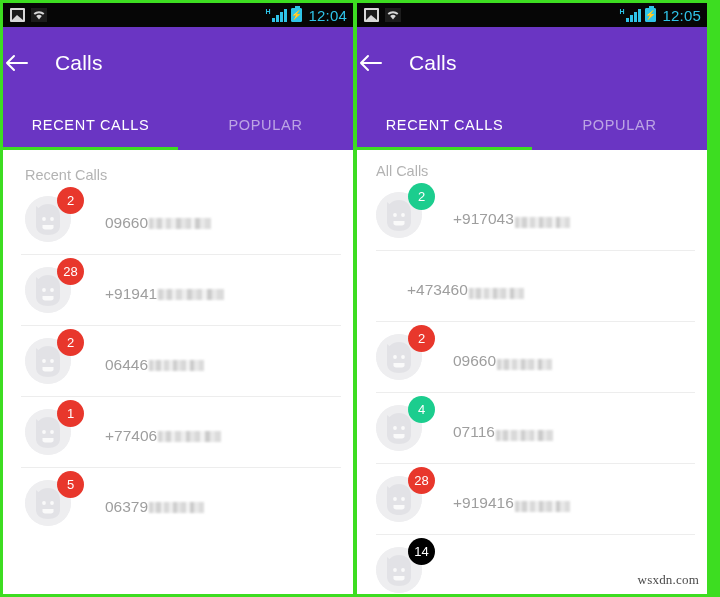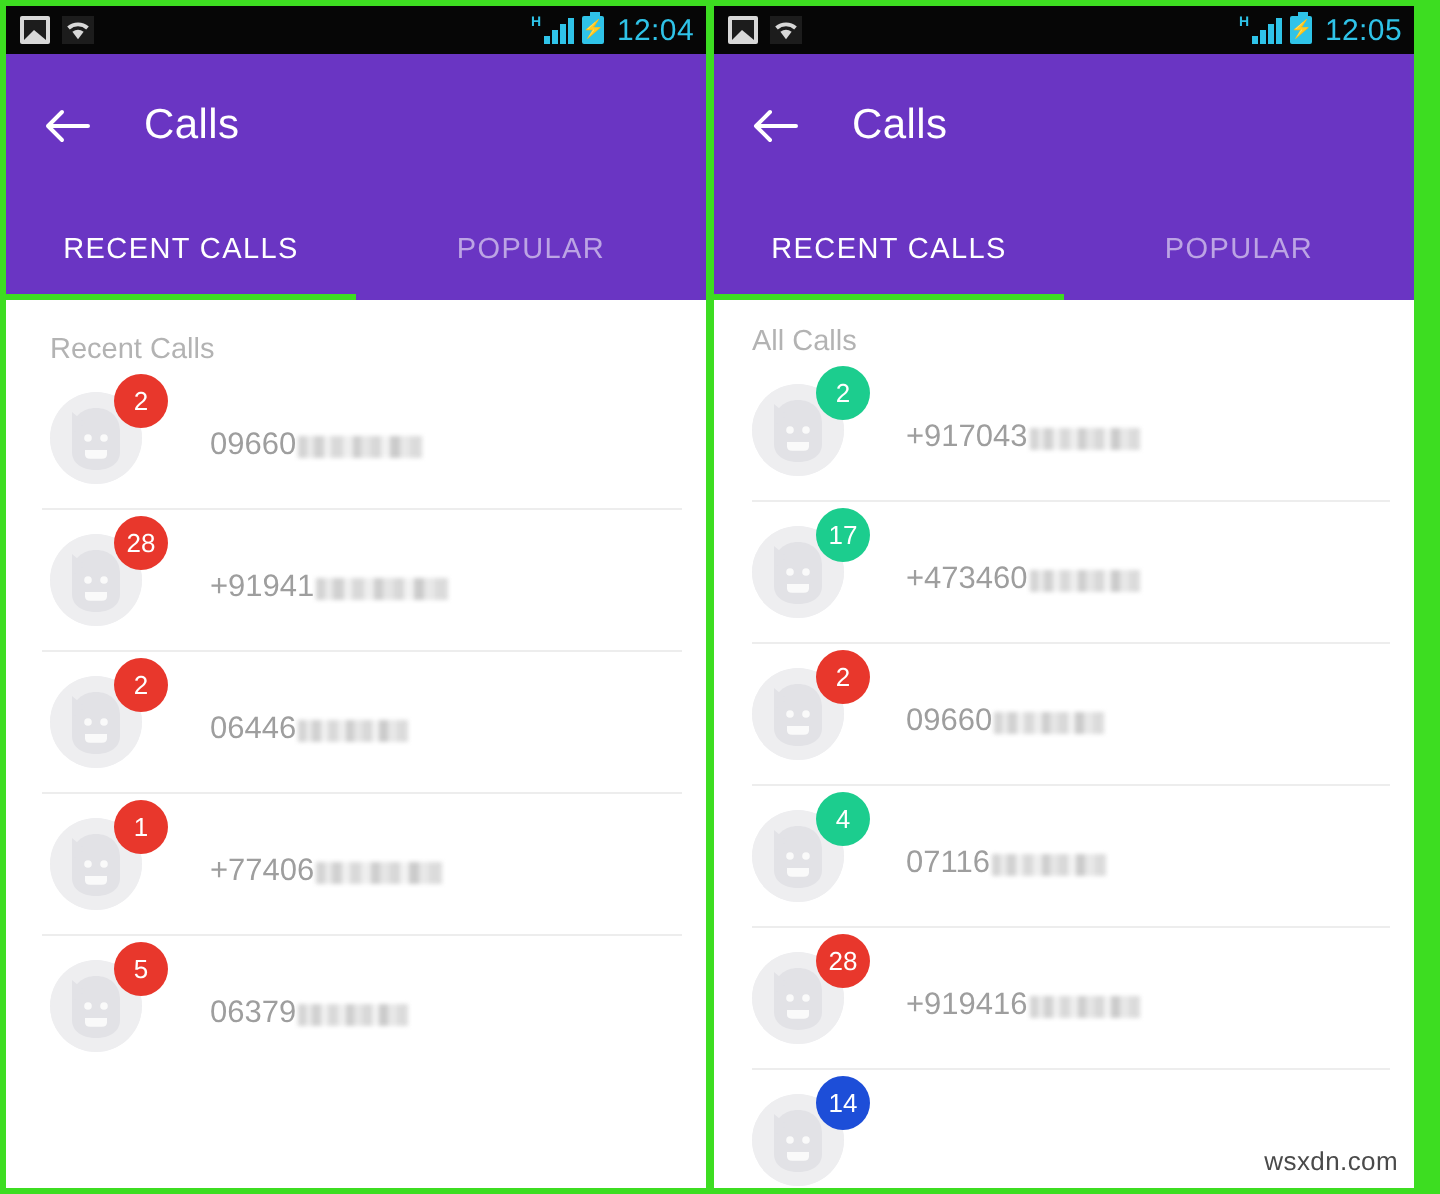--- a/index.html
+++ b/index.html
@@ -108,21 +108,20 @@
     margin-left: 2px;
     text-align: right;
   }
 
   
   .appbar {
     background: #6a35c3;
     height: 72px;
     display: flex;
     align-items: center;
-    padding-left: 17px;
   }
   .back-arrow {
     width: 26px; height: 26px;
     position: relative;
     cursor: pointer;
     flex: 0 0 auto;
   }
   .back-arrow svg { display: block; }
   .appbar-title {
     color: #ffffff;
@@ -225,21 +224,21 @@
   .number {
     color: #9e9e9e;
     font-size: 15.5px;
     margin-left: 34px;
     margin-top: 9px;
     font-family: "Liberation Sans", sans-serif;
     white-space: nowrap;
     display: flex;
     align-items: center;
   }
-  .right .number { margin-left: 31px; }
+  .right .number { margin-left: 31px; align-items: flex-end; }
 
   
   .redact {
     display: inline-block;
     height: 11px;
     margin-left: 1px;
     background-image:
       linear-gradient(90deg,
         #d2d2d2 0 7%, #e9e9e9 7% 13%, #cfcfcf 13% 21%,
         #f0f0f0 21% 27%, #d8d8d8 27% 36%, #eeeeee 36% 44%,
@@ -249,21 +248,21 @@
     filter: blur(1.1px);
     opacity: 0.95;
     vertical-align: middle;
   }
 
   .watermark {
     position: absolute;
     right: 8px; bottom: 6px;
     color: #4a4a4a;
     font-size: 13px;
-    font-family: Liberation Sans, sans-serif;
+    font-family: Liberation Serif, serif;
     letter-spacing: 0.2px;
     z-index: 20;
   }
 </style>
 </head>
 <body>
 
 <div id="screenshot">
 
   <div class="phone left">
@@ -468,33 +467,20 @@
                 </svg>
               </div>
               <div class="badge" style="background: rgb(28, 205, 142);">2</div>
             </div>
             <div class="number">
               <span>+917043</span>
               <span class="redact" style="width: 55px;"></span>
             </div>
           </li>
           <li class="row">
-            <div class="avatar-wrap">
-              <div class="avatar">
-                <svg width="46" height="46" viewBox="0 0 46 46">
-                  <circle cx="23" cy="23" r="23" fill="#eeeef0"></circle>
-                  <path d="M11 20 C11 12 16.5 8 23 8 C29.5 8 35 12 35 20 L35 30 C35 36 29.5 39 23 39 C16.5 39 11 36 11 30 Z" fill="#e2e2e6"></path>
-                  <path d="M11 21 L11 10 L17.5 15.5 Z" fill="#e2e2e6"></path>
-                  <circle cx="19" cy="23" r="1.9" fill="#fafafa"></circle>
-                  <circle cx="27" cy="23" r="1.9" fill="#fafafa"></circle>
-                  <path d="M17.5 29 L28.5 29 L28.5 31.2 C28.5 32.6 27.5 33.4 26 33.4 L20 33.4 C18.5 33.4 17.5 32.6 17.5 31.2 Z" fill="#fafafa"></path>
-                </svg>
-              </div>
-              <div class="badge" style="background: rgb(28, 205, 142);">17</div>
-            </div>
             <div class="number">
               <span>+473460</span>
               <span class="redact" style="width: 55px;"></span>
             </div>
           </li>
           <li class="row">
             <div class="avatar-wrap">
               <div class="avatar">
                 <svg width="46" height="46" viewBox="0 0 46 46">
                   <circle cx="23" cy="23" r="23" fill="#eeeef0"></circle>
@@ -555,21 +541,21 @@
               <div class="avatar">
                 <svg width="46" height="46" viewBox="0 0 46 46">
                   <circle cx="23" cy="23" r="23" fill="#eeeef0"></circle>
                   <path d="M11 20 C11 12 16.5 8 23 8 C29.5 8 35 12 35 20 L35 30 C35 36 29.5 39 23 39 C16.5 39 11 36 11 30 Z" fill="#e2e2e6"></path>
                   <path d="M11 21 L11 10 L17.5 15.5 Z" fill="#e2e2e6"></path>
                   <circle cx="19" cy="23" r="1.9" fill="#fafafa"></circle>
                   <circle cx="27" cy="23" r="1.9" fill="#fafafa"></circle>
                   <path d="M17.5 29 L28.5 29 L28.5 31.2 C28.5 32.6 27.5 33.4 26 33.4 L20 33.4 C18.5 33.4 17.5 32.6 17.5 31.2 Z" fill="#fafafa"></path>
                 </svg>
               </div>
-              <div class="badge" style="background: #1d4ed8; text-align: center;">14</div>
+              <div class="badge" style="background: #000000; text-align: center;">14</div>
             </div>
             <div class="number">
               <span></span>
             </div>
           </li>
         </ul>
     </div>
 
     <div class="watermark">wsxdn.com</div>
   </div>

